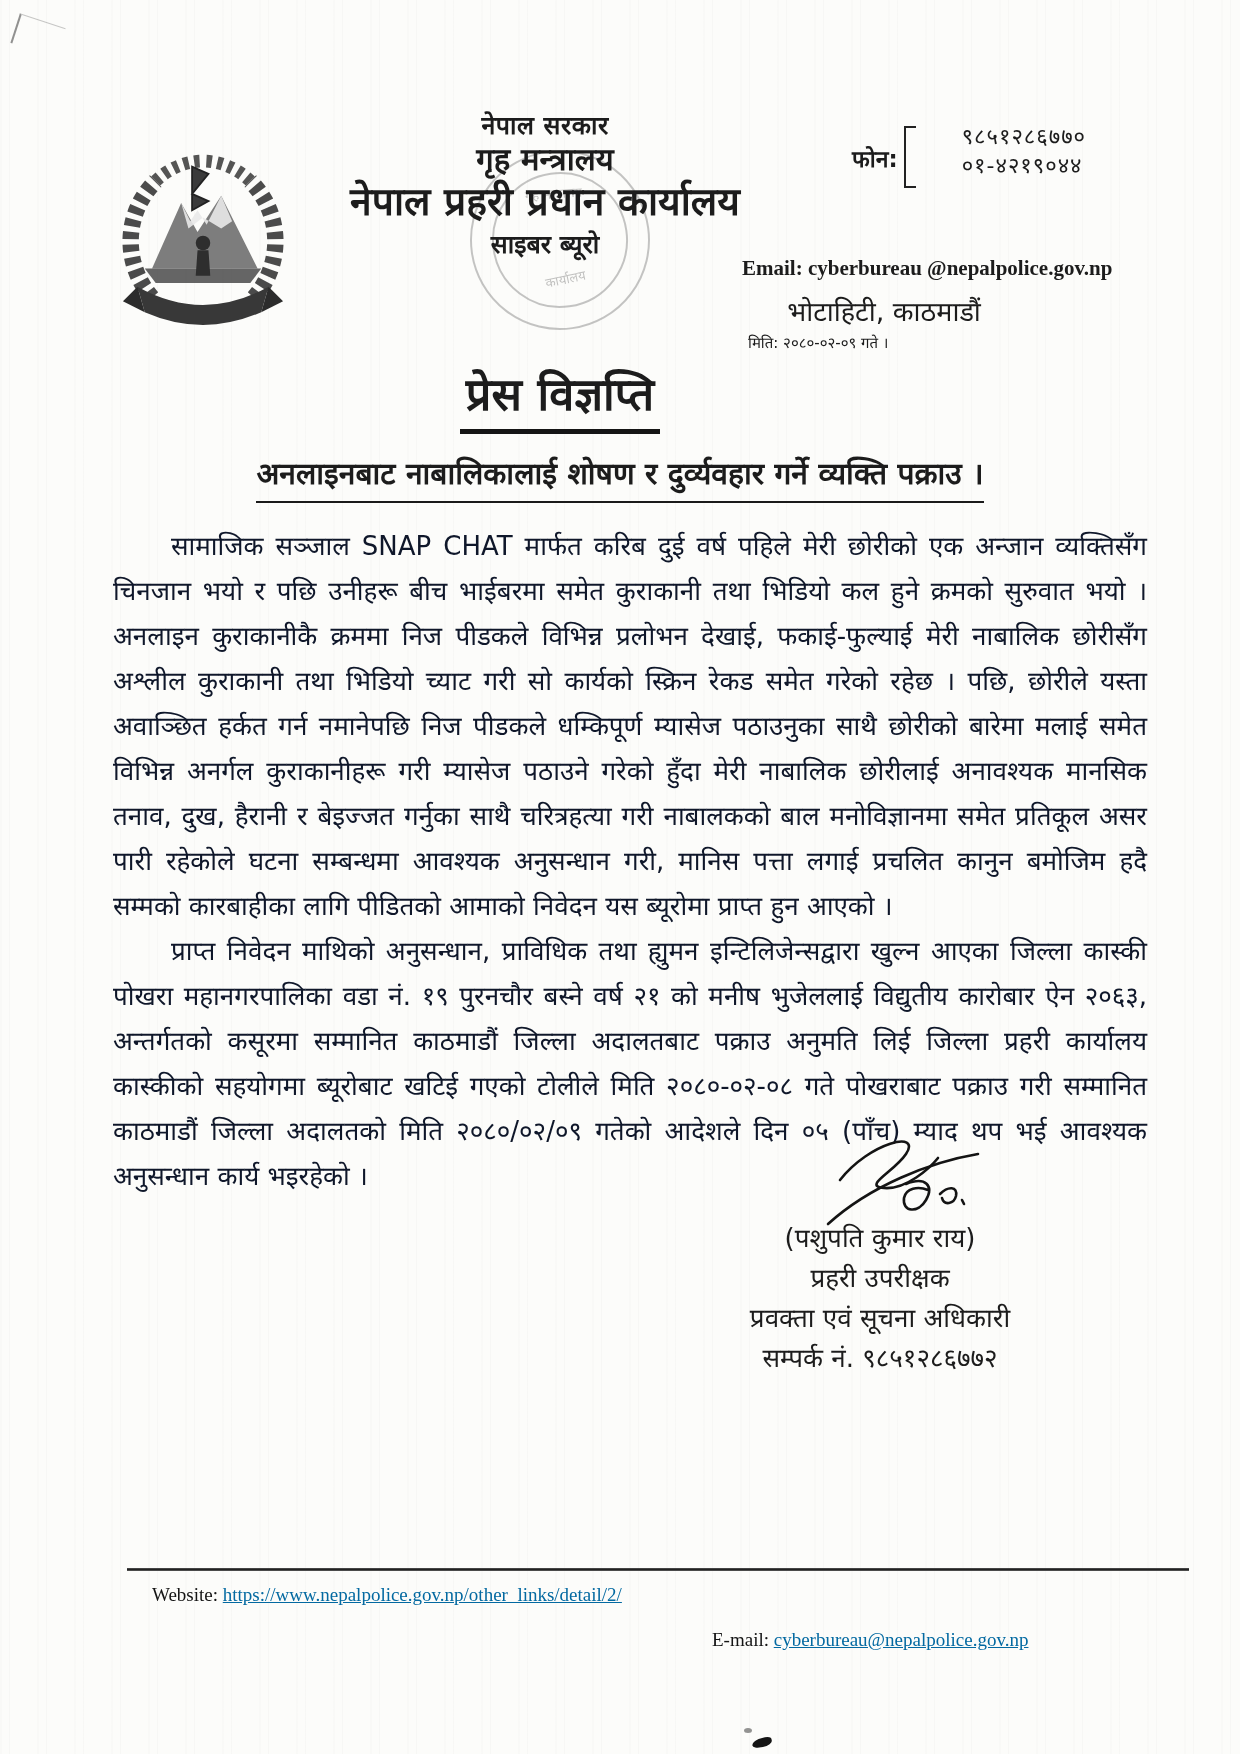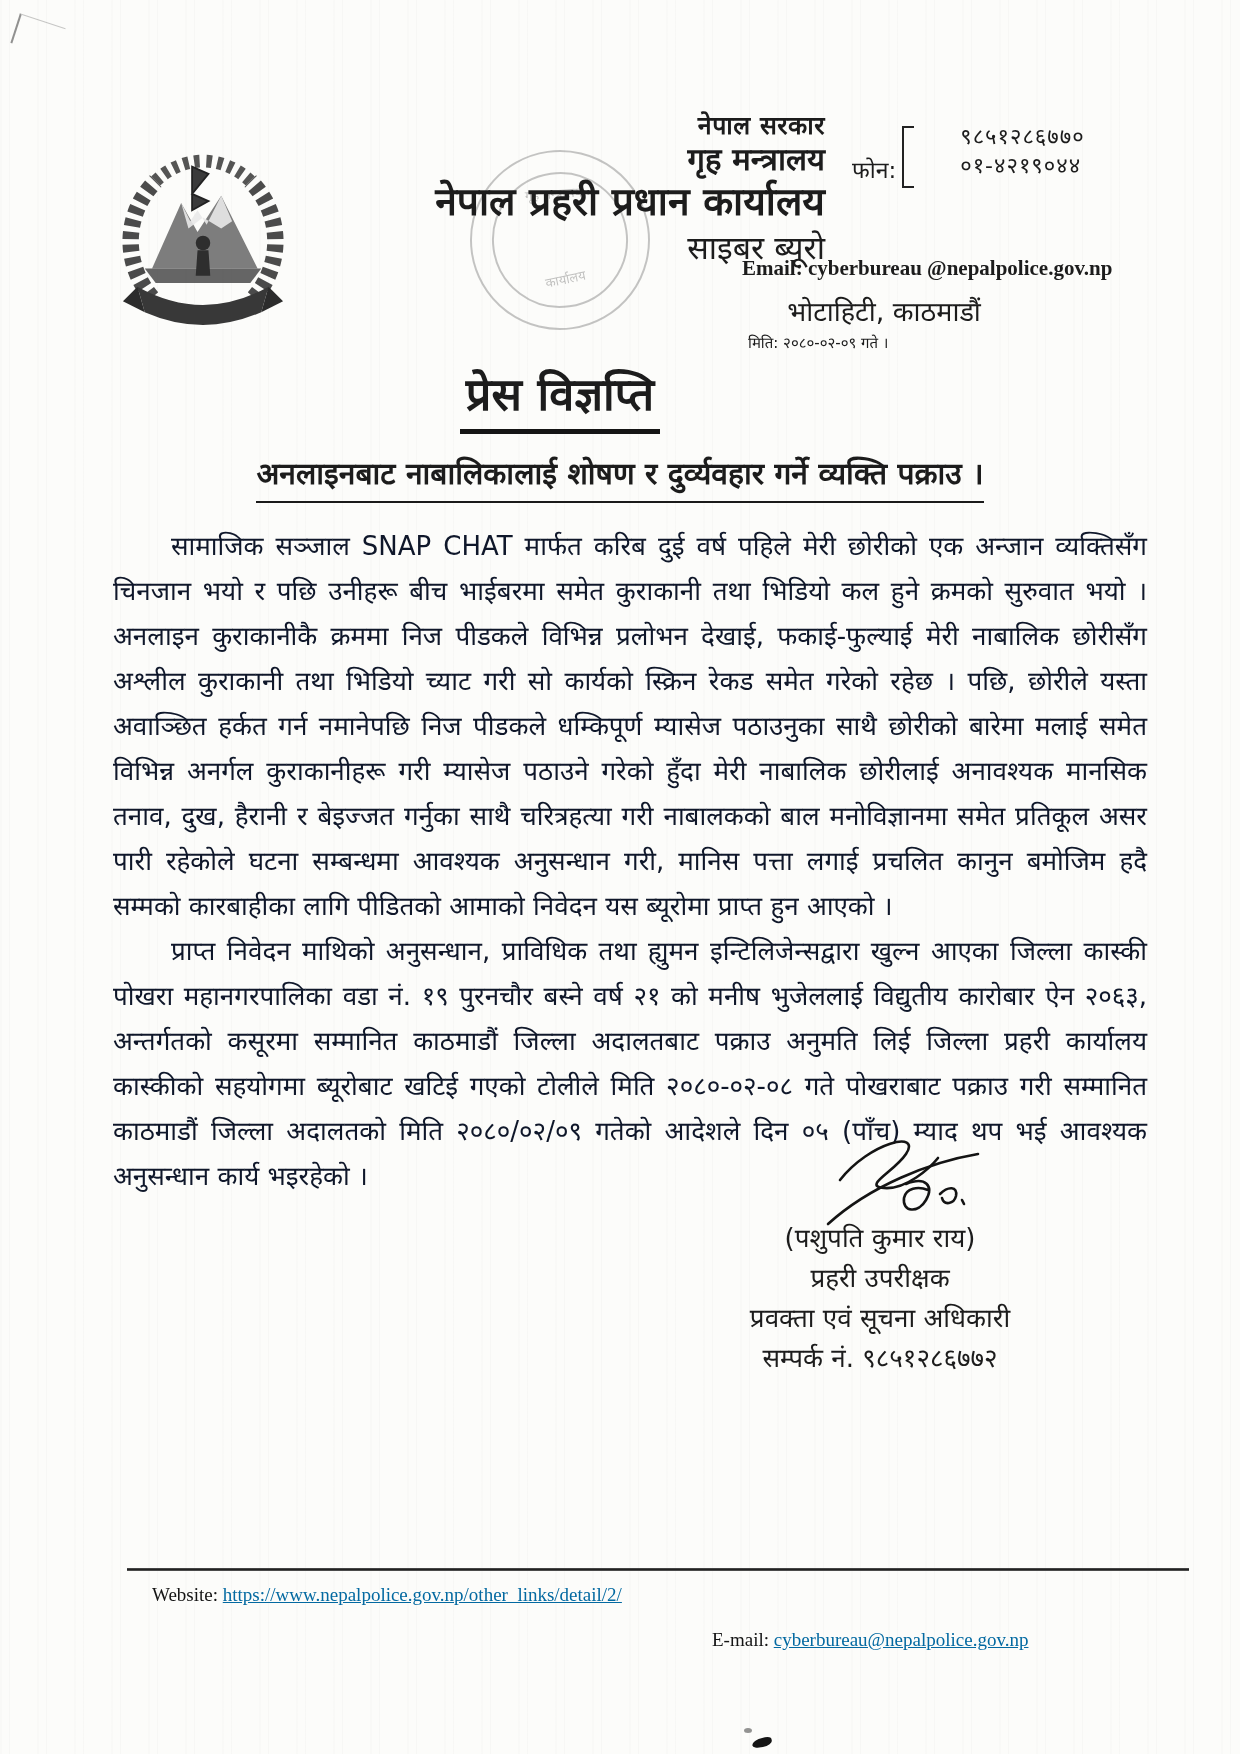--- a/index.html
+++ b/index.html
@@ -17,36 +17,36 @@
     content:"";position:absolute;inset:0;
     background:repeating-linear-gradient(90deg,
       rgba(0,0,0,0.012) 0 2px, rgba(0,0,0,0) 2px 9px,
       rgba(0,0,0,0.02) 9px 10px, rgba(0,0,0,0) 10px 37px);
     pointer-events:none;
   }
   .abs{position:absolute;}
 
   
   .emblem{left:112px;top:148px;width:182px;height:190px;}
-  .hdr-center{left:265px;top:112px;width:560px;text-align:right;line-height:1.12;}
+  .hdr-center{left:265px;top:112px;width:560px;text-align:center;line-height:1.12;}
   .hdr-govt{font-size:25px;font-weight:bold;letter-spacing:.5px;}
   .hdr-ministry{font-size:31px;font-weight:bold;margin-top:2px;}
   .hdr-office{font-size:39px;font-weight:bold;margin-top:3px;white-space:nowrap;}
-  .hdr-bureau{font-size:32px;font-weight:normal;margin-top:8px;}
+  .hdr-bureau{font-size:25px;font-weight:bold;margin-top:8px;}
 
   .stamp{left:470px;top:150px;width:180px;height:180px;opacity:.30;transform:rotate(-8deg);pointer-events:none;}
   .stamp .ring{position:absolute;border:2px solid #444;border-radius:50%;}
   .stamp .r1{inset:0;}
   .stamp .r2{inset:22px;}
   .stamp .st-text{position:absolute;width:100%;text-align:center;font-size:13px;color:#3a3a3a;}
   .stamp .t1{top:34px;transform:rotate(4deg);}
   .stamp .t2{top:120px;transform:rotate(-4deg);}
 
   .phone-block{left:852px;top:122px;display:flex;align-items:flex-start;}
-  .phone-label{font-size:23px;font-weight:normal;margin-top:31px;}
+  .phone-label{font-size:23px;font-weight:bold;margin-top:20px;}
   .phone-bracket{width:10px;height:58px;border-left:2px solid #222;border-top:2px solid #222;border-bottom:2px solid #222;margin:4px 2px 0 6px;}
   .phone-nums{font-size:22px;line-height:29px;letter-spacing:1px;margin-left:44px;}
 
   .hdr-email{left:742px;top:256px;width:280px;font-family:"Liberation Serif",serif;font-weight:bold;font-size:21px;white-space:nowrap;}
   .hdr-addr{left:748px;top:292px;width:272px;text-align:center;font-size:27px;font-weight:500;}
   .hdr-date{left:748px;top:332px;width:272px;font-size:15px;}
 
   
   .doc-title{left:0;top:362px;width:1120px;text-align:center;}
   .doc-title span{display:inline-block;font-size:45px;font-weight:600;border-bottom:5px solid #151515;padding:0 6px 6px 6px;}

